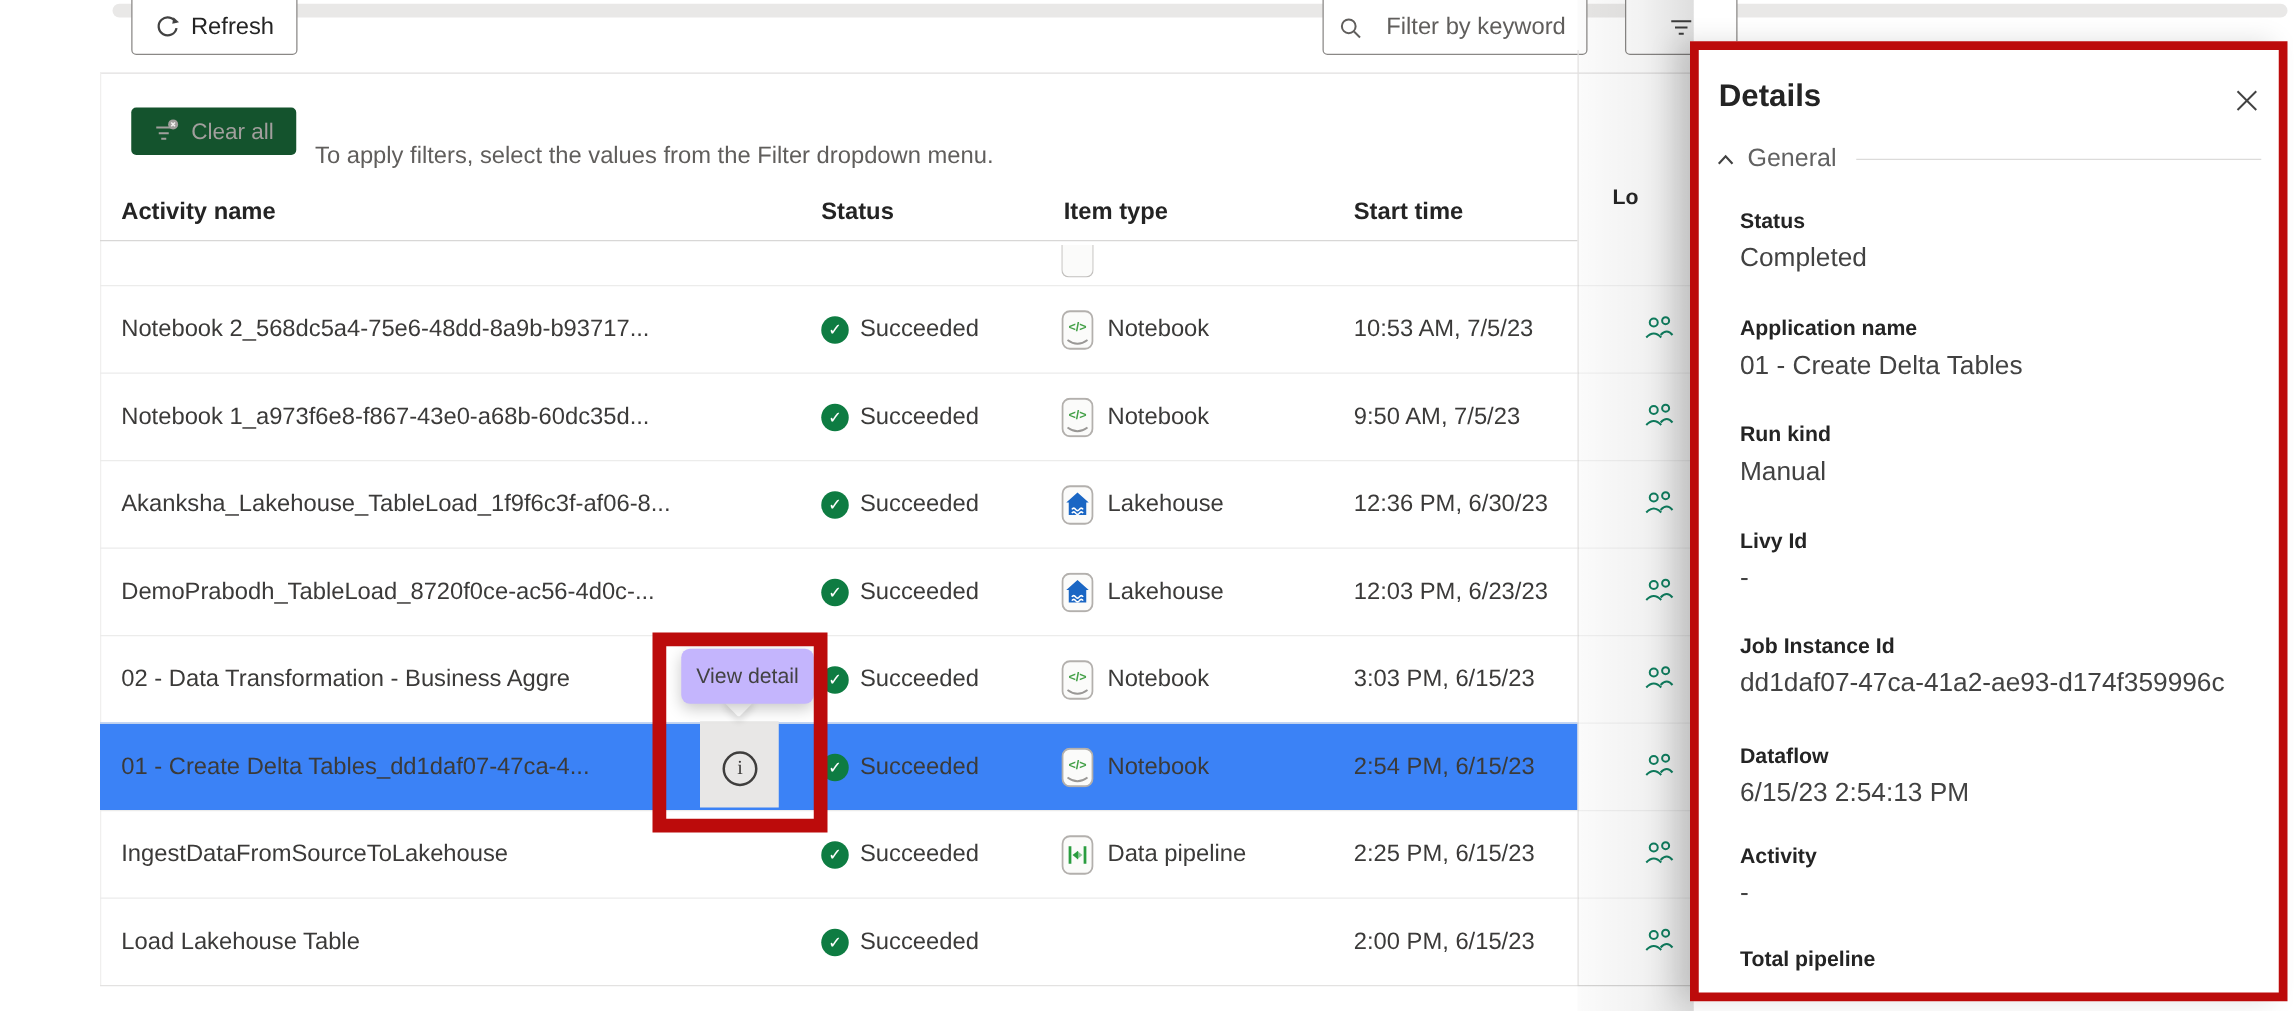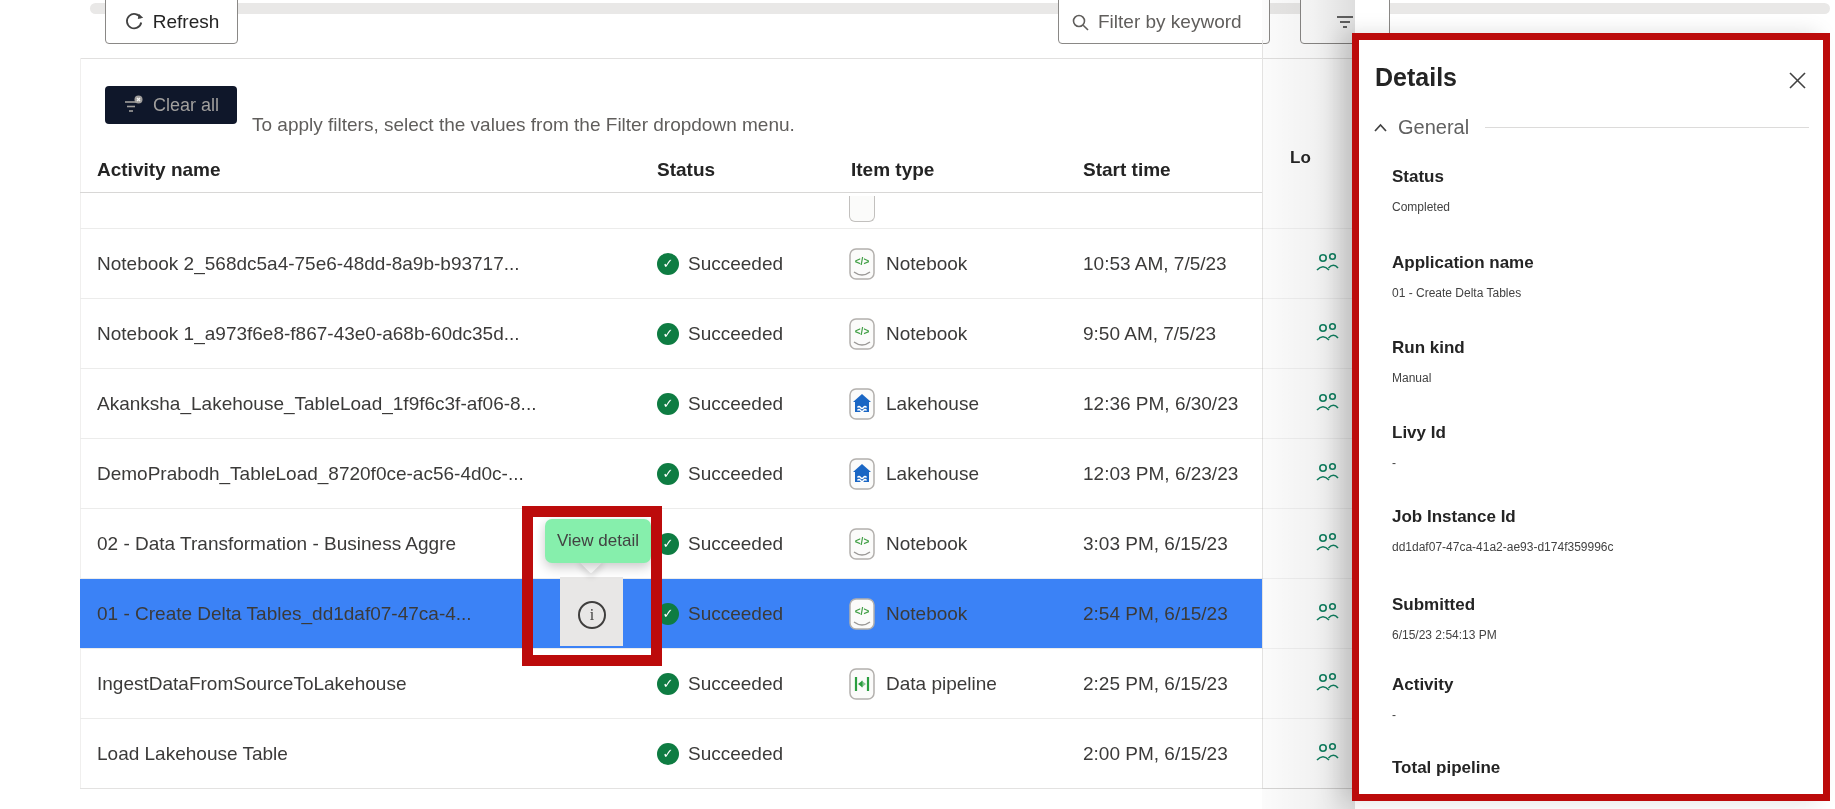--- a/index.html
+++ b/index.html
@@ -14,27 +14,27 @@
   
   .top-band { left:90px; top:3px; width:1740px; height:11px; background:#e9e8e7; border-radius:6px; z-index:1; }
   .toolbar-divider { left:80px; top:58px; width:1275px; height:1px; background:#e1e0df; z-index:1; }
   .left-edge { left:80px; top:58px; width:1px; height:730px; background:#f0efee; z-index:1; }
 
   
   .btn { display:flex; align-items:center; justify-content:center; gap:9px; background:#fff;
          border:1px solid #8a8886; border-radius:4px; z-index:2; cursor:pointer; }
   .btn-refresh { left:105px; top:-6px; width:133px; height:50px; padding-top:6px; }
   .btn-refresh span { font-size:19px; color:#242424; }
-  .btn-clearall { left:105px; top:86px; width:132px; height:38px; border:none; background:#0f172a; }
+  .btn-clearall { left:105px; top:86px; width:132px; height:38px; border:none; background:#14532d; }
   .btn-clearall span { font-size:18px; color:#a19f9d; }
   .helper-text { left:252px; top:86px; height:38px; display:flex; align-items:center; color:#605e5c; font-size:19px; z-index:2;margin-top:20px; }
 
   .filter-input { left:1058px; top:-6px; width:212px; height:50px; background:#fff; border:1px solid #8a8886;
                   border-radius:4px; display:flex; align-items:center; gap:8px; padding:6px 6px 0 12px; overflow:hidden; z-index:2; }
-  .filter-input input { border:none; outline:none; flex:1; min-width:0; font-family:inherit; font-size:19px; color:#0f172a; background:transparent; }
+  .filter-input input { border:none; outline:none; flex:1; min-width:0; font-family:inherit; font-size:19px; color:#0f172a; background:transparent;margin-left:11px; }
   .filter-input input::placeholder { color:#605e5c; opacity:1; }
   .btn-filterbtn { left:1300px; top:-6px; width:90px; height:50px; padding-top:6px; }
 
   
   .th { top:150px; height:40px; display:flex; align-items:center; font-weight:700; color:#242424; font-size:19px; z-index:2; }
   .header-underline { left:80px; top:192px; width:1182px; height:1px; background:#d8d7d6; z-index:2; }
   .remnant { left:849px; top:196px; width:26px; height:26px; border:1.5px solid #c2c0be; border-top:none;
              border-radius:0 0 6px 6px; background:#fbfbfa; z-index:2; }
 
   .row { left:80px; width:1182px; height:70px; border-top:1px solid #ececeb; z-index:2; }
@@ -58,39 +58,39 @@
   .strip-vline { position:absolute; left:0; top:40px; width:1px; height:748px; background:#e3e2e1; }
   .strip-header { position:absolute; left:28px; top:148px; font-weight:700; color:#242424; font-size:17px; }
   .strip-sep { position:absolute; left:0; width:93px; height:1px; background:rgba(0,0,0,0.05); }
   .people-icon { position:absolute; left:52px; width:27px; height:24px; }
 
   
   .hover-strip { left:560px; top:577px; width:63px; height:69px; background:#e8e7e6; z-index:4; }
   .info-circle { left:578px; top:601px; width:28px; height:28px; border:2px solid #3f3e3d; border-radius:50%;
                  display:flex; align-items:center; justify-content:center; z-index:5; cursor:pointer; background:transparent; }
   .info-circle::before { content:"i"; font-size:16px; color:#3f3e3d; font-family:"Liberation Serif",serif; }
-  .tooltip { left:545px; top:519px; width:106px; height:44px; background:#86efac; border-radius:7px;
+  .tooltip { left:545px; top:519px; width:106px; height:44px; background:#c4b5fd; border-radius:7px;
              box-shadow:0 4px 12px rgba(0,0,0,0.22); display:flex; align-items:center; justify-content:center;
              font-size:17px; color:#424242; z-index:6; white-space:nowrap; }
   .tooltip-caret { left:582px; top:552px; width:18px; height:18px; background:#fff; transform:rotate(45deg);
                    box-shadow:3px 3px 6px rgba(0,0,0,0.12); z-index:5; border-radius:2px; }
   .annotation-box-small { left:522px; top:506px; width:140px; height:160px; border:11px solid #bc0b0b; z-index:7; pointer-events:none; }
 
   
   .details-panel { left:1352px; top:33px; width:478px; height:768px; background:#fff; border:7px solid #bc0b0b;
                    box-shadow:-12px 0 20px rgba(0,0,0,0.13); z-index:8; }
   .dp-title { position:absolute; left:16px; top:23px; font-size:25px; font-weight:700; color:#242424; }
   .dp-close { position:absolute; left:424px; top:26px; width:28px; height:28px; display:flex; align-items:center;
               justify-content:center; cursor:pointer; }
   .dp-section { position:absolute; left:14px; top:76px; width:436px; display:flex; align-items:center; gap:10px; cursor:pointer; }
   .dp-section .sec-label { font-size:20px; color:#616161; }
   .dp-section .sec-rule { flex:1; height:1px; background:#dcdbda; margin-left:6px; }
   .dp-field { position:absolute; left:33px; width:415px; }
   .dp-field .f-label { font-size:17px; font-weight:700; color:#242424; line-height:22px; }
-  .dp-field .f-value { font-size:12px; color:#424242; line-height:22px; margin-top:8px; white-space:nowrap; }
+  .dp-field .f-value { font-size:21px; color:#424242; line-height:22px; margin-top:8px; white-space:nowrap; }
 
   svg { display:block; }
 </style>
 </head>
 <body>
 
 <div class="stage">
 
   <div class="abs top-band"></div>
   <div class="abs toolbar-divider"></div>
@@ -411,21 +411,21 @@
     </div>
     <div class="dp-field" style="top:382px">
       <div class="f-label">Livy Id</div>
       <div class="f-value">-</div>
     </div>
     <div class="dp-field" style="top:466px">
       <div class="f-label">Job Instance Id</div>
       <div class="f-value">dd1daf07-47ca-41a2-ae93-d174f359996c</div>
     </div>
     <div class="dp-field" style="top:554px">
-      <div class="f-label">Submitted</div>
+      <div class="f-label">Dataflow</div>
       <div class="f-value">6/15/23 2:54:13 PM</div>
     </div>
     <div class="dp-field" style="top:634px">
       <div class="f-label">Activity</div>
       <div class="f-value">-</div>
     </div>
     <div class="dp-field" style="top:717px">
       <div class="f-label">Total pipeline</div>
       <div class="f-value"></div>
     </div>

